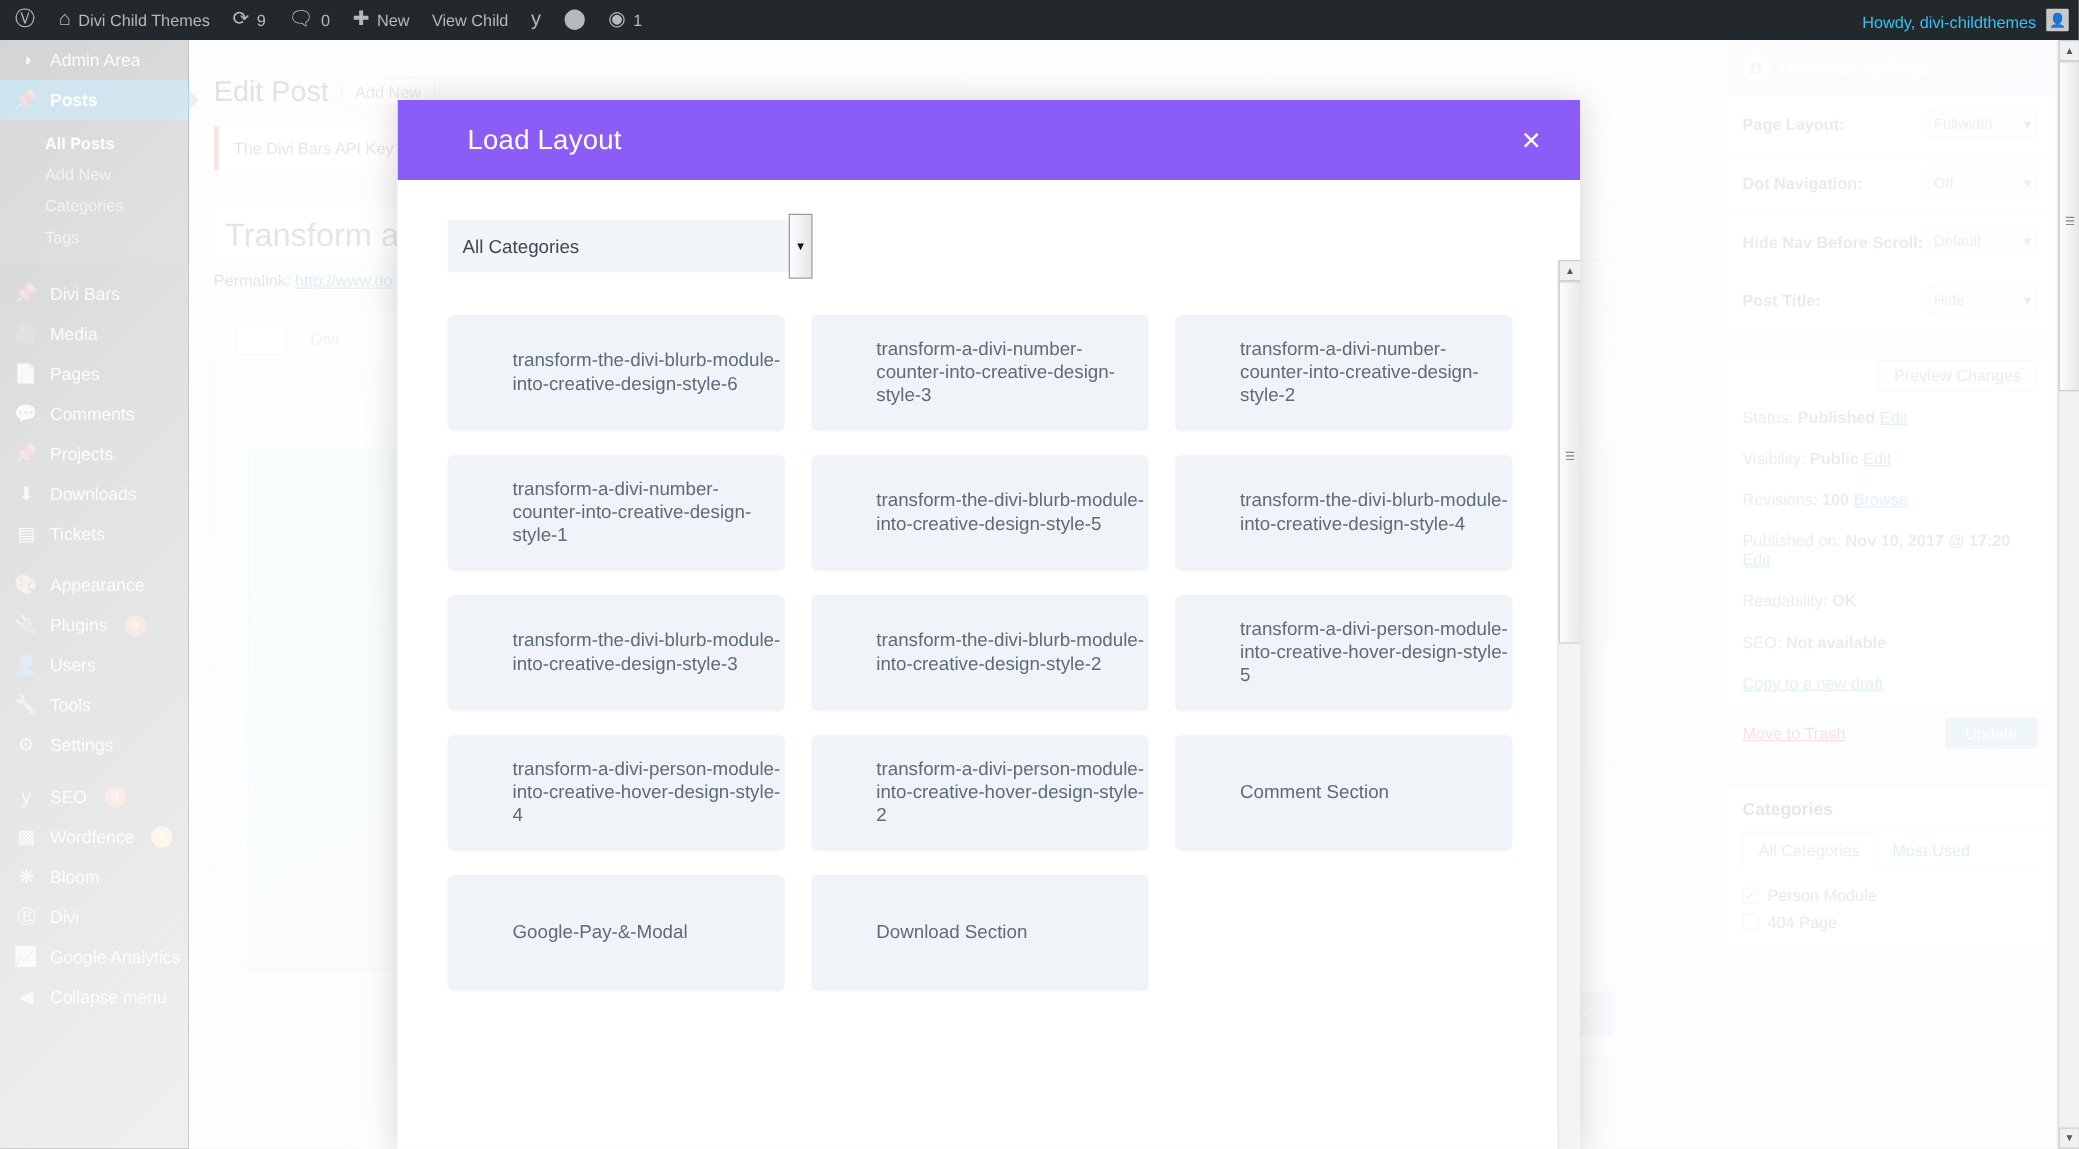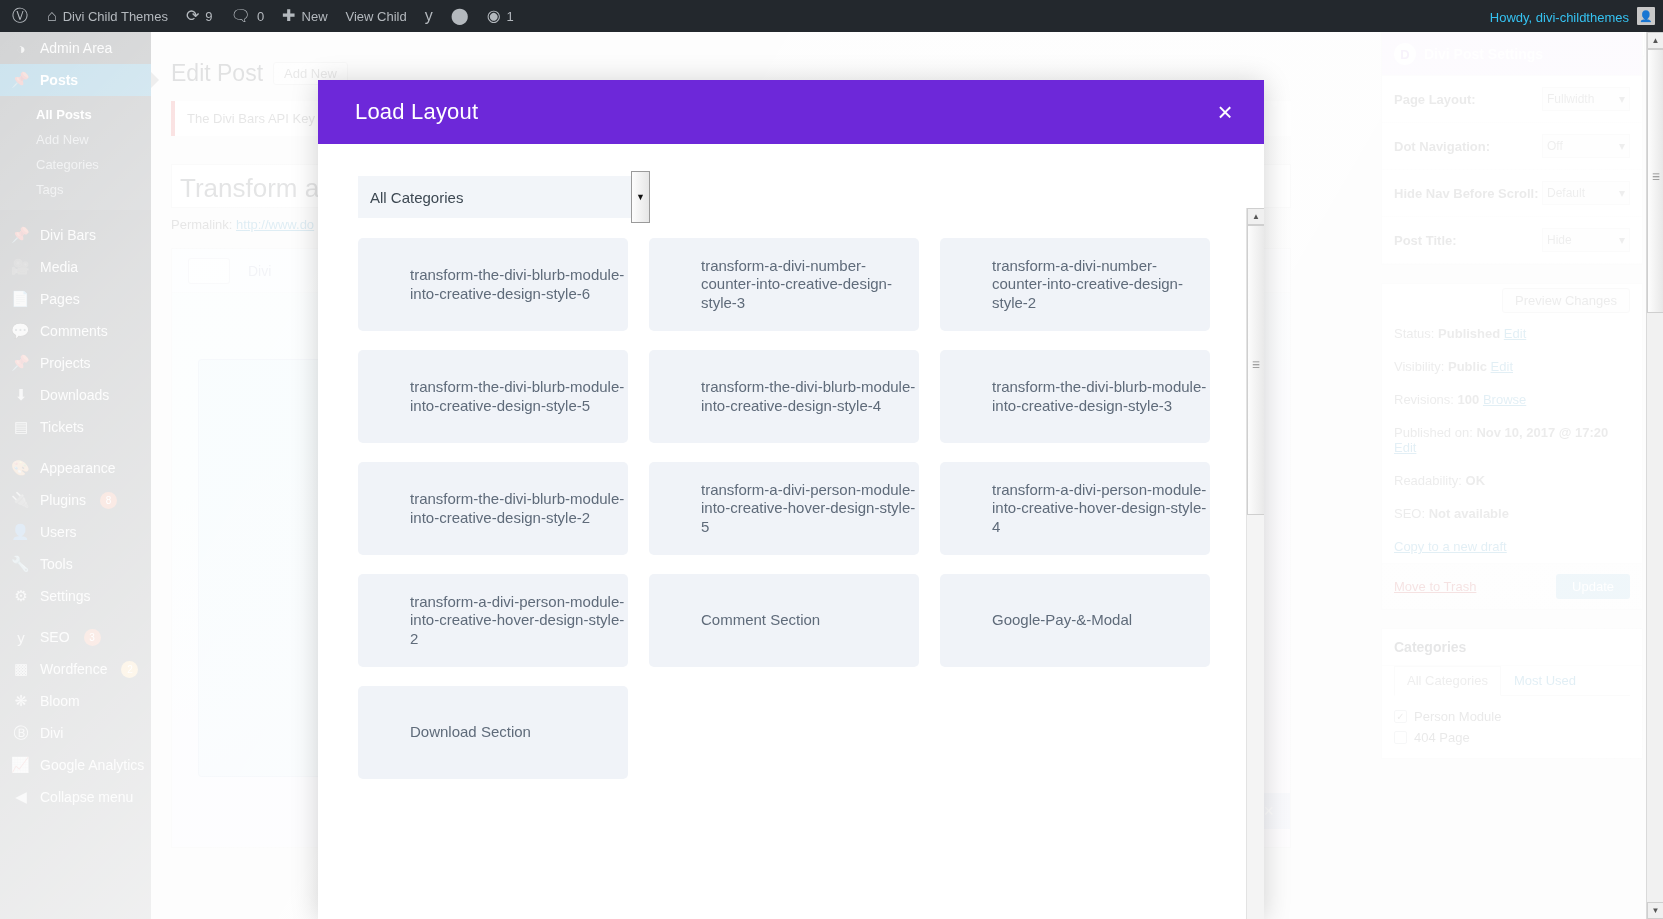--- a/index.html
+++ b/index.html
@@ -232,22 +232,22 @@
   #page-scrollbar .sb-arrow.bottom { position: absolute; bottom: 0; }
   .sb-grip { font-size: 9px; color: #888; letter-spacing: 0; }
   #modal {
     position: absolute; left: 318px; top: 80px;
     width: 946px; height: 839px;
     background: #fff;
     box-shadow: 0 2px 26px rgba(0,0,0,.18);
     z-index: 21; overflow: hidden;
   }
   #modal-header {
-    height: 64px; background: #6d28d9; color: #fff;
-    display: flex; align-items: center; padding: 0 0 0 37px;
+    height: 64px; background: #8b5cf6; color: #fff;
+    display: flex; align-items: center; padding: 0 0 0 56px;
   }
   #modal-title { font-size: 22px; font-weight: 400; letter-spacing: .2px; }
   #modal-close {
     margin-left: auto; margin-right: 22px;
     width: 34px; height: 34px;
     display: flex; align-items: center; justify-content: center;
     color: #fff; font-size: 26px; line-height: 1; font-weight: 300;
   }
   #modal-body {
     position: relative; height: 775px; background: #fff;
@@ -266,21 +266,21 @@
     position: relative;
   }
   #cat-select .sel-btn {
     position: absolute; right: -10px; top: -5px; width: 19px; height: 52px;
     background: linear-gradient(90deg,#fdfdfd,#e6e6e6);
     border: 1px solid #9a9a9a;
     display: flex; align-items: center; justify-content: center;
     font-size: 9px; color: #111;
   }
   #layout-grid {
-    margin-top: 20px;
+    margin-top: 34px;
     display: grid; grid-template-columns: repeat(3, 270px);
     column-gap: 21px; row-gap: 19px;
   }
   .layout-card {
     height: 93px; background: #f0f3f8; border-radius: 5px;
     display: flex; align-items: center;
     padding: 0 0 0 52px;
     font-size: 15px; line-height: 1.22; color: #5f6b7a;
     word-break: break-word;
   }
@@ -600,20 +600,21 @@
 
       <div id="cat-select">
         <span>All Categories</span>
         <span class="sel-btn">▼</span>
       </div>
 
       <div id="layout-grid">
         <div class="layout-card">transform-the-divi-blurb-module-into-creative-design-style-6</div>
         <div class="layout-card">transform-a-divi-number-counter-into-creative-design-style-3</div>
         <div class="layout-card">transform-a-divi-number-counter-into-creative-design-style-2</div>
+        <div class="layout-card">transform-a-divi-number-counter-into-creative-design-style-1</div>
         <div class="layout-card">transform-the-divi-blurb-module-into-creative-design-style-5</div>
         <div class="layout-card">transform-the-divi-blurb-module-into-creative-design-style-4</div>
         <div class="layout-card">transform-the-divi-blurb-module-into-creative-design-style-3</div>
         <div class="layout-card">transform-the-divi-blurb-module-into-creative-design-style-2</div>
         <div class="layout-card">transform-a-divi-person-module-into-creative-hover-design-style-5</div>
         <div class="layout-card">transform-a-divi-person-module-into-creative-hover-design-style-4</div>
         <div class="layout-card">transform-a-divi-person-module-into-creative-hover-design-style-2</div>
         <div class="layout-card center-text">Comment Section</div>
         <div class="layout-card center-text">Google-Pay-&amp;-Modal</div>
         <div class="layout-card center-text">Download Section</div>

